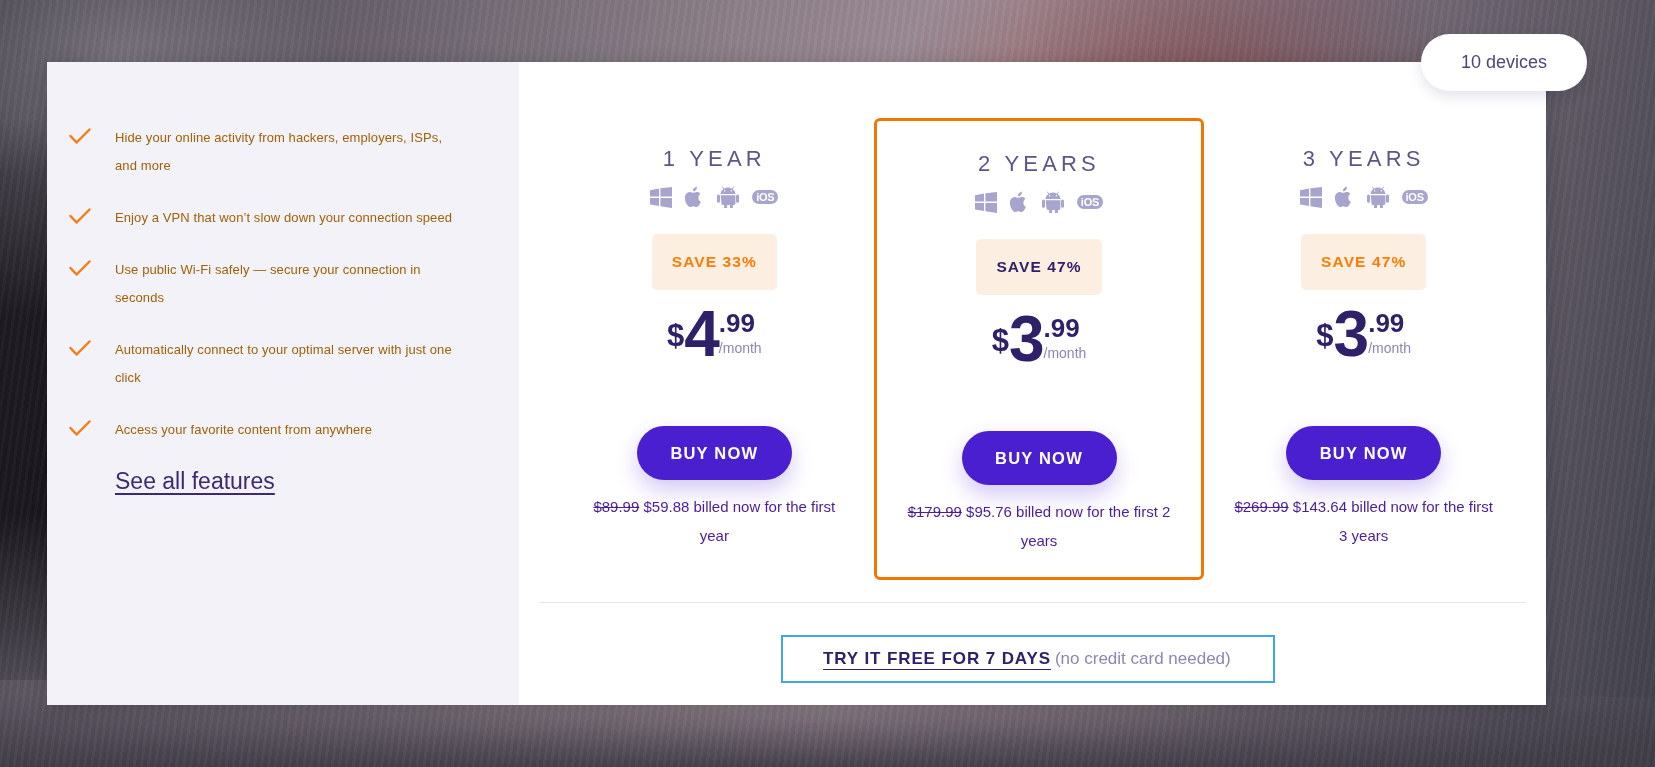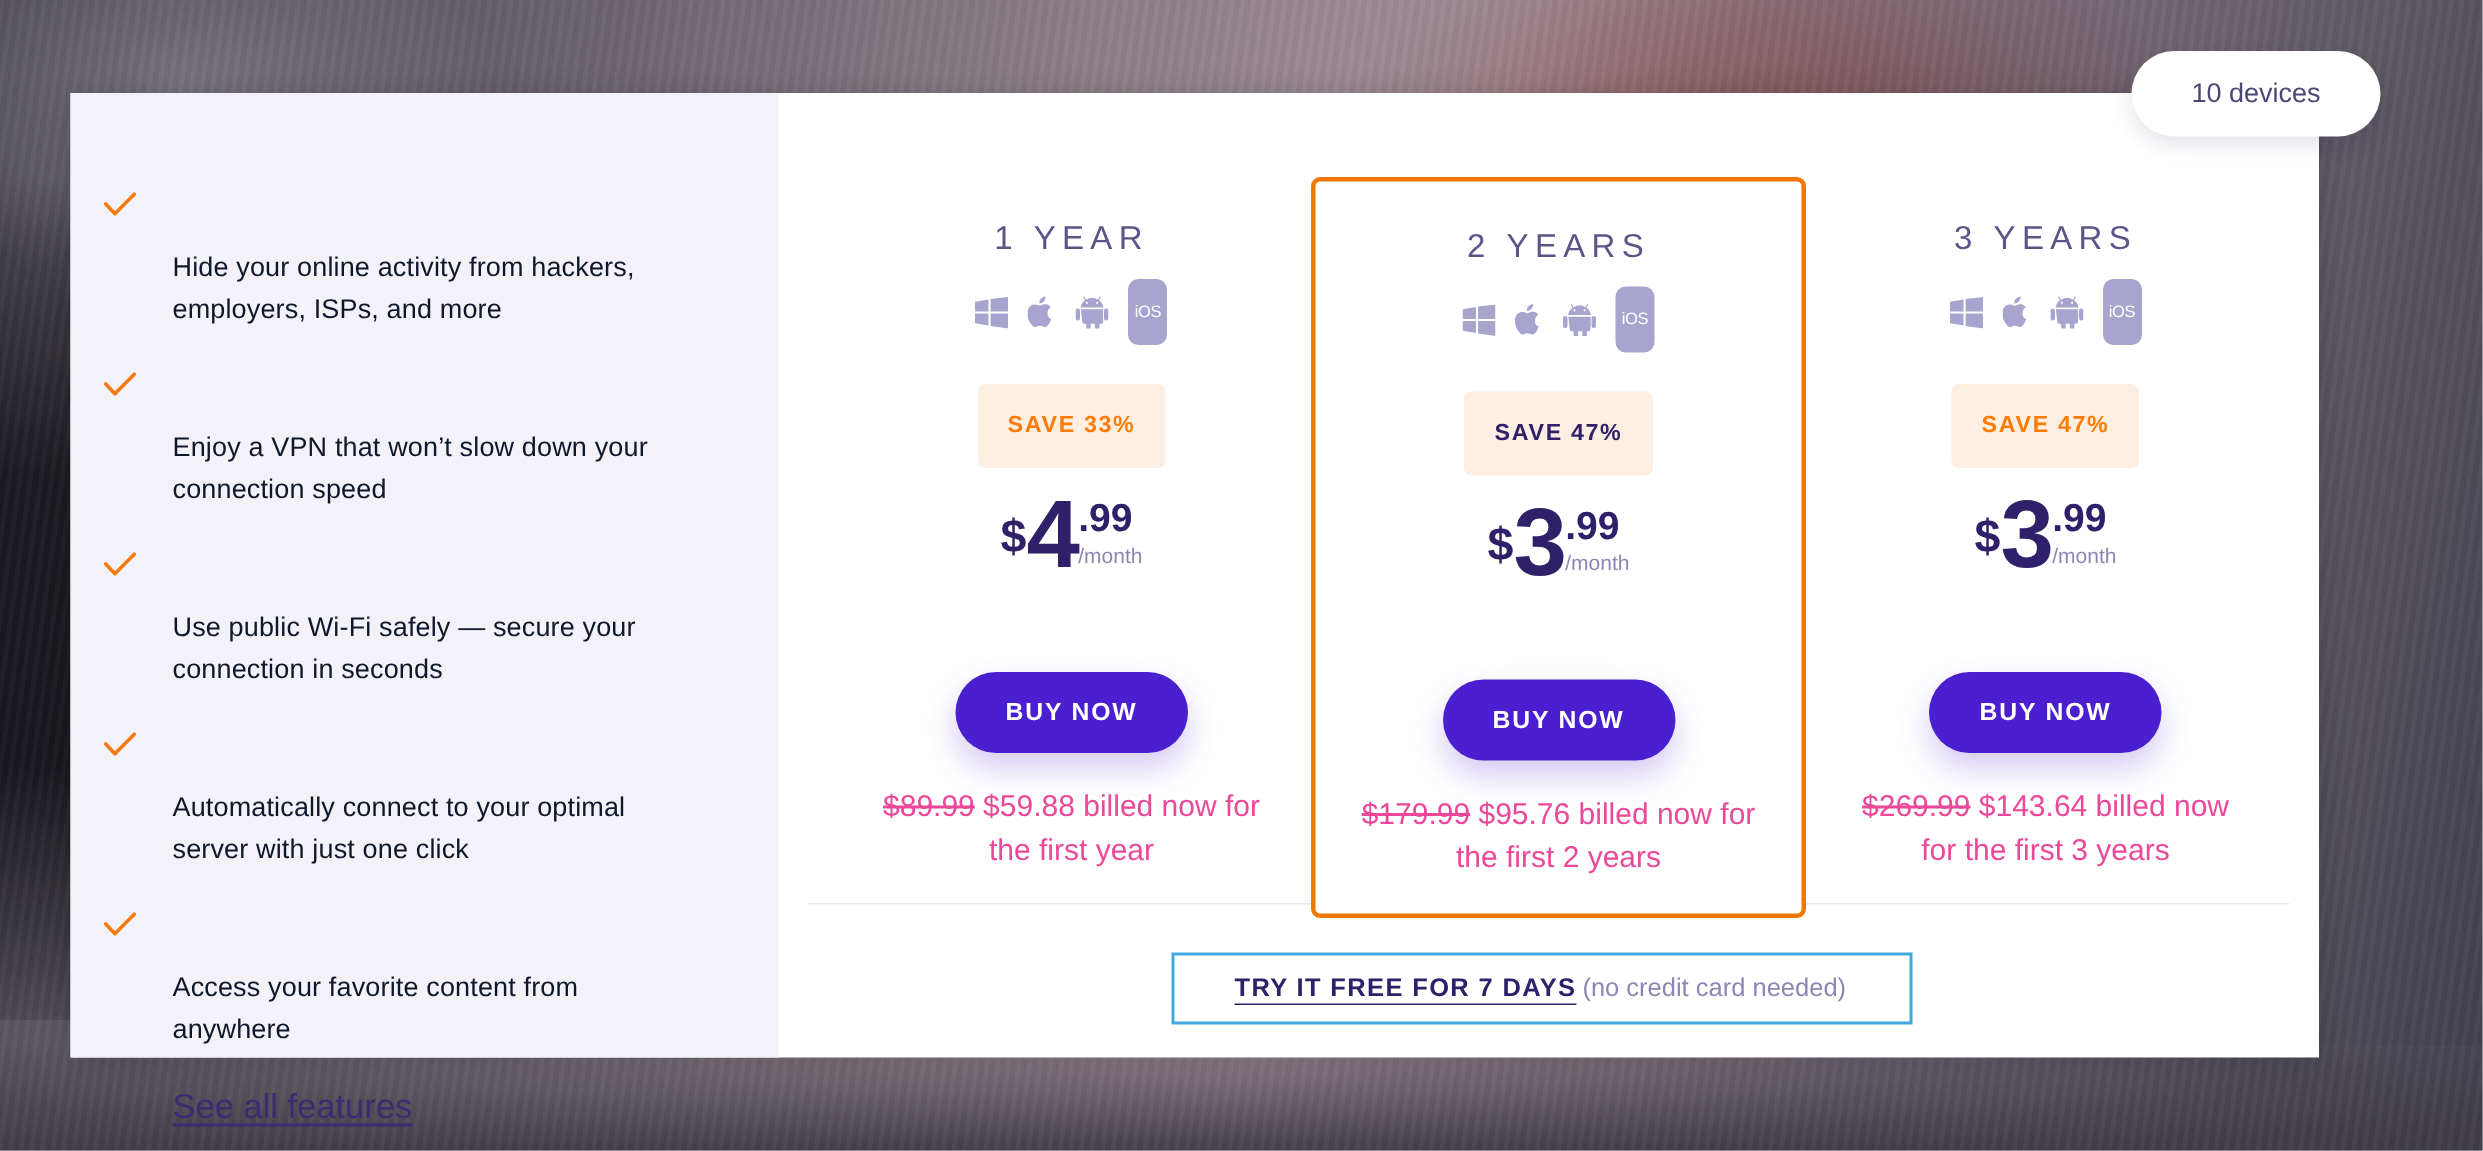--- a/index.html
+++ b/index.html
@@ -72,26 +72,25 @@
   }
   .feature-check {
     flex: 0 0 auto;
     width: 24px;
     margin-right: 22px;
     margin-top: 4px;
     line-height: 1;
   }
   .feature-check svg { display: block; }
   .feature-text {
-    font-size: 18px;
+    font-size: 13px;
     line-height: 28px;
-    color: #0f172a;
+    color: #a16207;
     max-width: 352px;
     letter-spacing: .1px;
-    margin-top: 40px;
   }
   #see-all-wrap { margin-top: 22px; padding-left: 46px; }
   #see-all {
     font-size: 23px;
     color: #3d2a72;
     text-decoration: underline;
     text-underline-offset: 4px;
     cursor: pointer;
     display: inline-block;
   }
@@ -151,26 +150,26 @@
   .os-icons {
     margin-top: 14px;
     display: flex;
     justify-content: center;
     align-items: center;
     gap: 13px;
     color: #a7a4cd;
   }
   .os-icons svg { display: block; }
   .ios-badge {
-    width: 26px; height: 44px;
+    width: 26px; height: 14px;
     border-radius: 7px;
     background: #a7a4cd;
     color: #fff;
     font-size: 11px;
-    font-weight: normal;
+    font-weight: bold;
     display: flex;
     align-items: center;
     justify-content: center;
     letter-spacing: -.2px;
   }
   .save-badge {
     margin: 26px auto 0;
     background: #fdeee2;
     border-radius: 5px;
     display: inline-block;
@@ -231,25 +230,25 @@
     font-size: 16.5px;
     font-weight: bold;
     letter-spacing: 1.2px;
     font-family: inherit;
     cursor: pointer;
     box-shadow: 0 10px 22px rgba(74,31,208,.24);
     display: block;
   }
 
   .billing {
-    margin: 22px auto 0;
+    margin: 12px auto 0;
     max-width: 268px;
-    font-size: 20px;
+    font-size: 15px;
     line-height: 29px;
-    color: #ec4899;
+    color: #4c1d95;
   }
   .billing .old { text-decoration: line-through; }
 
   
   #divider {
     position: absolute;
     left: 20px; right: 20px;
     top: 540px;
     height: 1px;
     background: #e5e5ee;

